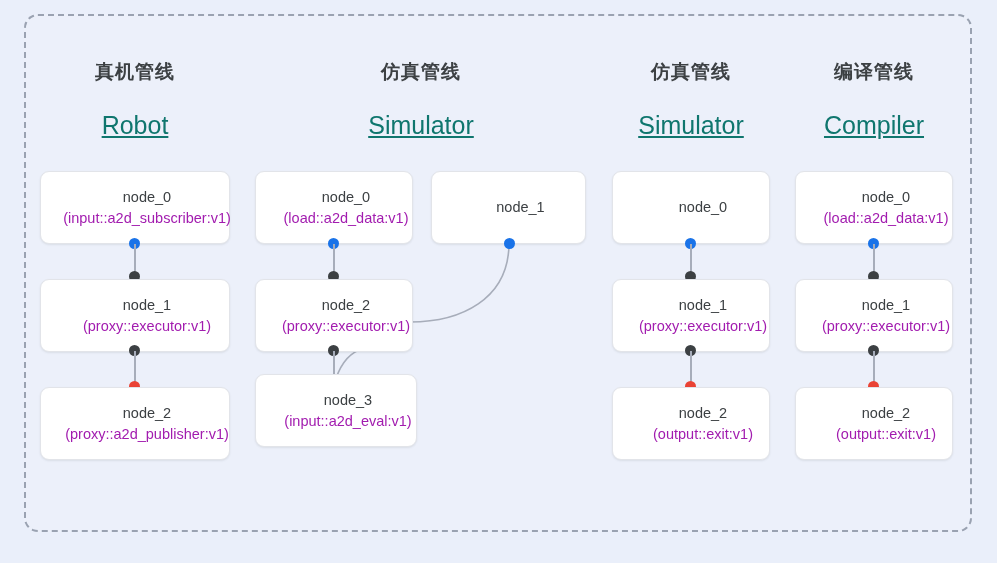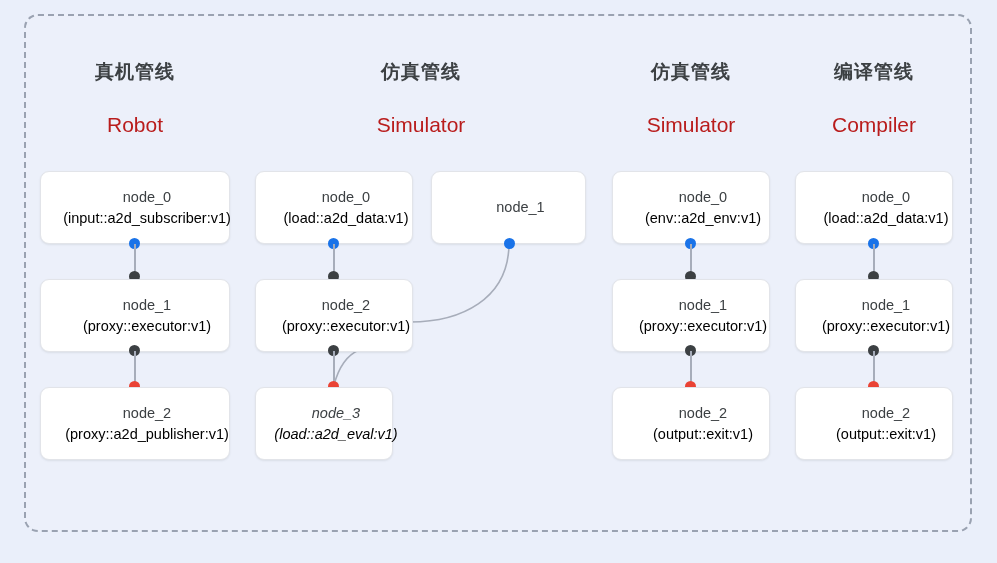--- a/index.html
+++ b/index.html
@@ -34,25 +34,26 @@
     white-space: nowrap;
   }
   .col-header .zh {
     font-size: 19px;
     font-weight: bold;
     color: #3c4043;
     letter-spacing: 1px;
     line-height: 24px;
   }
   .col-header .en {
-    font-size: 21px;
+    font-size: 25px;
     font-weight: normal;
-    color: #b91c1c;
+    color: #0f766e;
     line-height: 26px;
     margin-top: 28px;
+    text-decoration: underline;
   }
   
   .node {
     position: absolute;
     box-sizing: border-box;
     background: #ffffff;
     border: 1px solid #e2e4e9;
     border-radius: 9px;
     box-shadow: 0 1px 2px rgba(60,64,67,0.10);
     display: flex;
@@ -61,21 +62,21 @@
     justify-content: center;
     padding-left: 24px;
   }
   .node .n-title {
     font-size: 14.5px;
     color: #3c4043;
     line-height: 21px;
   }
   .node .n-sub {
     font-size: 14.5px;
-    color: #000000;
+    color: #a21caf;
     line-height: 21px;
   }
   
   .port {
     position: absolute;
     width: 11px;
     height: 11px;
     border-radius: 50%;
   }
   .port.blue  { background: #1a73e8; }
@@ -165,28 +166,27 @@
   <div class="port blue" style="left:504px; top:238px;"></div>
 
   <div class="node" style="left:255px; top:279px; width:158px; height:73px;">
     <div class="n-title">node_2</div>
     <div class="n-sub">(proxy::executor:v1)</div>
   </div>
   <div class="port black" style="left:328px; top:345px;"></div>
   <div class="vline" style="left:333px; top:351px; height:31px;"></div>
   <div class="port red" style="left:328px; top:381px;"></div>
 
-  <div class="node" style="left:255px; top:387px; width:138px; height:73px;font-style:italic;">
+  <div class="node" style="left:255px; top:374px; width:162px; height:73px;">
     <div class="n-title">node_3</div>
-    <div class="n-sub">(load::a2d_eval:v1)</div>
+    <div class="n-sub">(input::a2d_eval:v1)</div>
   </div>
 
   <div class="node" style="left:612px; top:171px; width:158px; height:73px;">
     <div class="n-title">node_0</div>
-    <div class="n-sub">(env::a2d_env:v1)</div>
   </div>
   <div class="port blue" style="left:685px; top:238px;"></div>
   <div class="vline" style="left:690px; top:244px; height:30px;"></div>
   <div class="port black" style="left:685px; top:271px;"></div>
 
   <div class="node" style="left:612px; top:279px; width:158px; height:73px;">
     <div class="n-title">node_1</div>
     <div class="n-sub">(proxy::executor:v1)</div>
   </div>
   <div class="port black" style="left:685px; top:345px;"></div>

